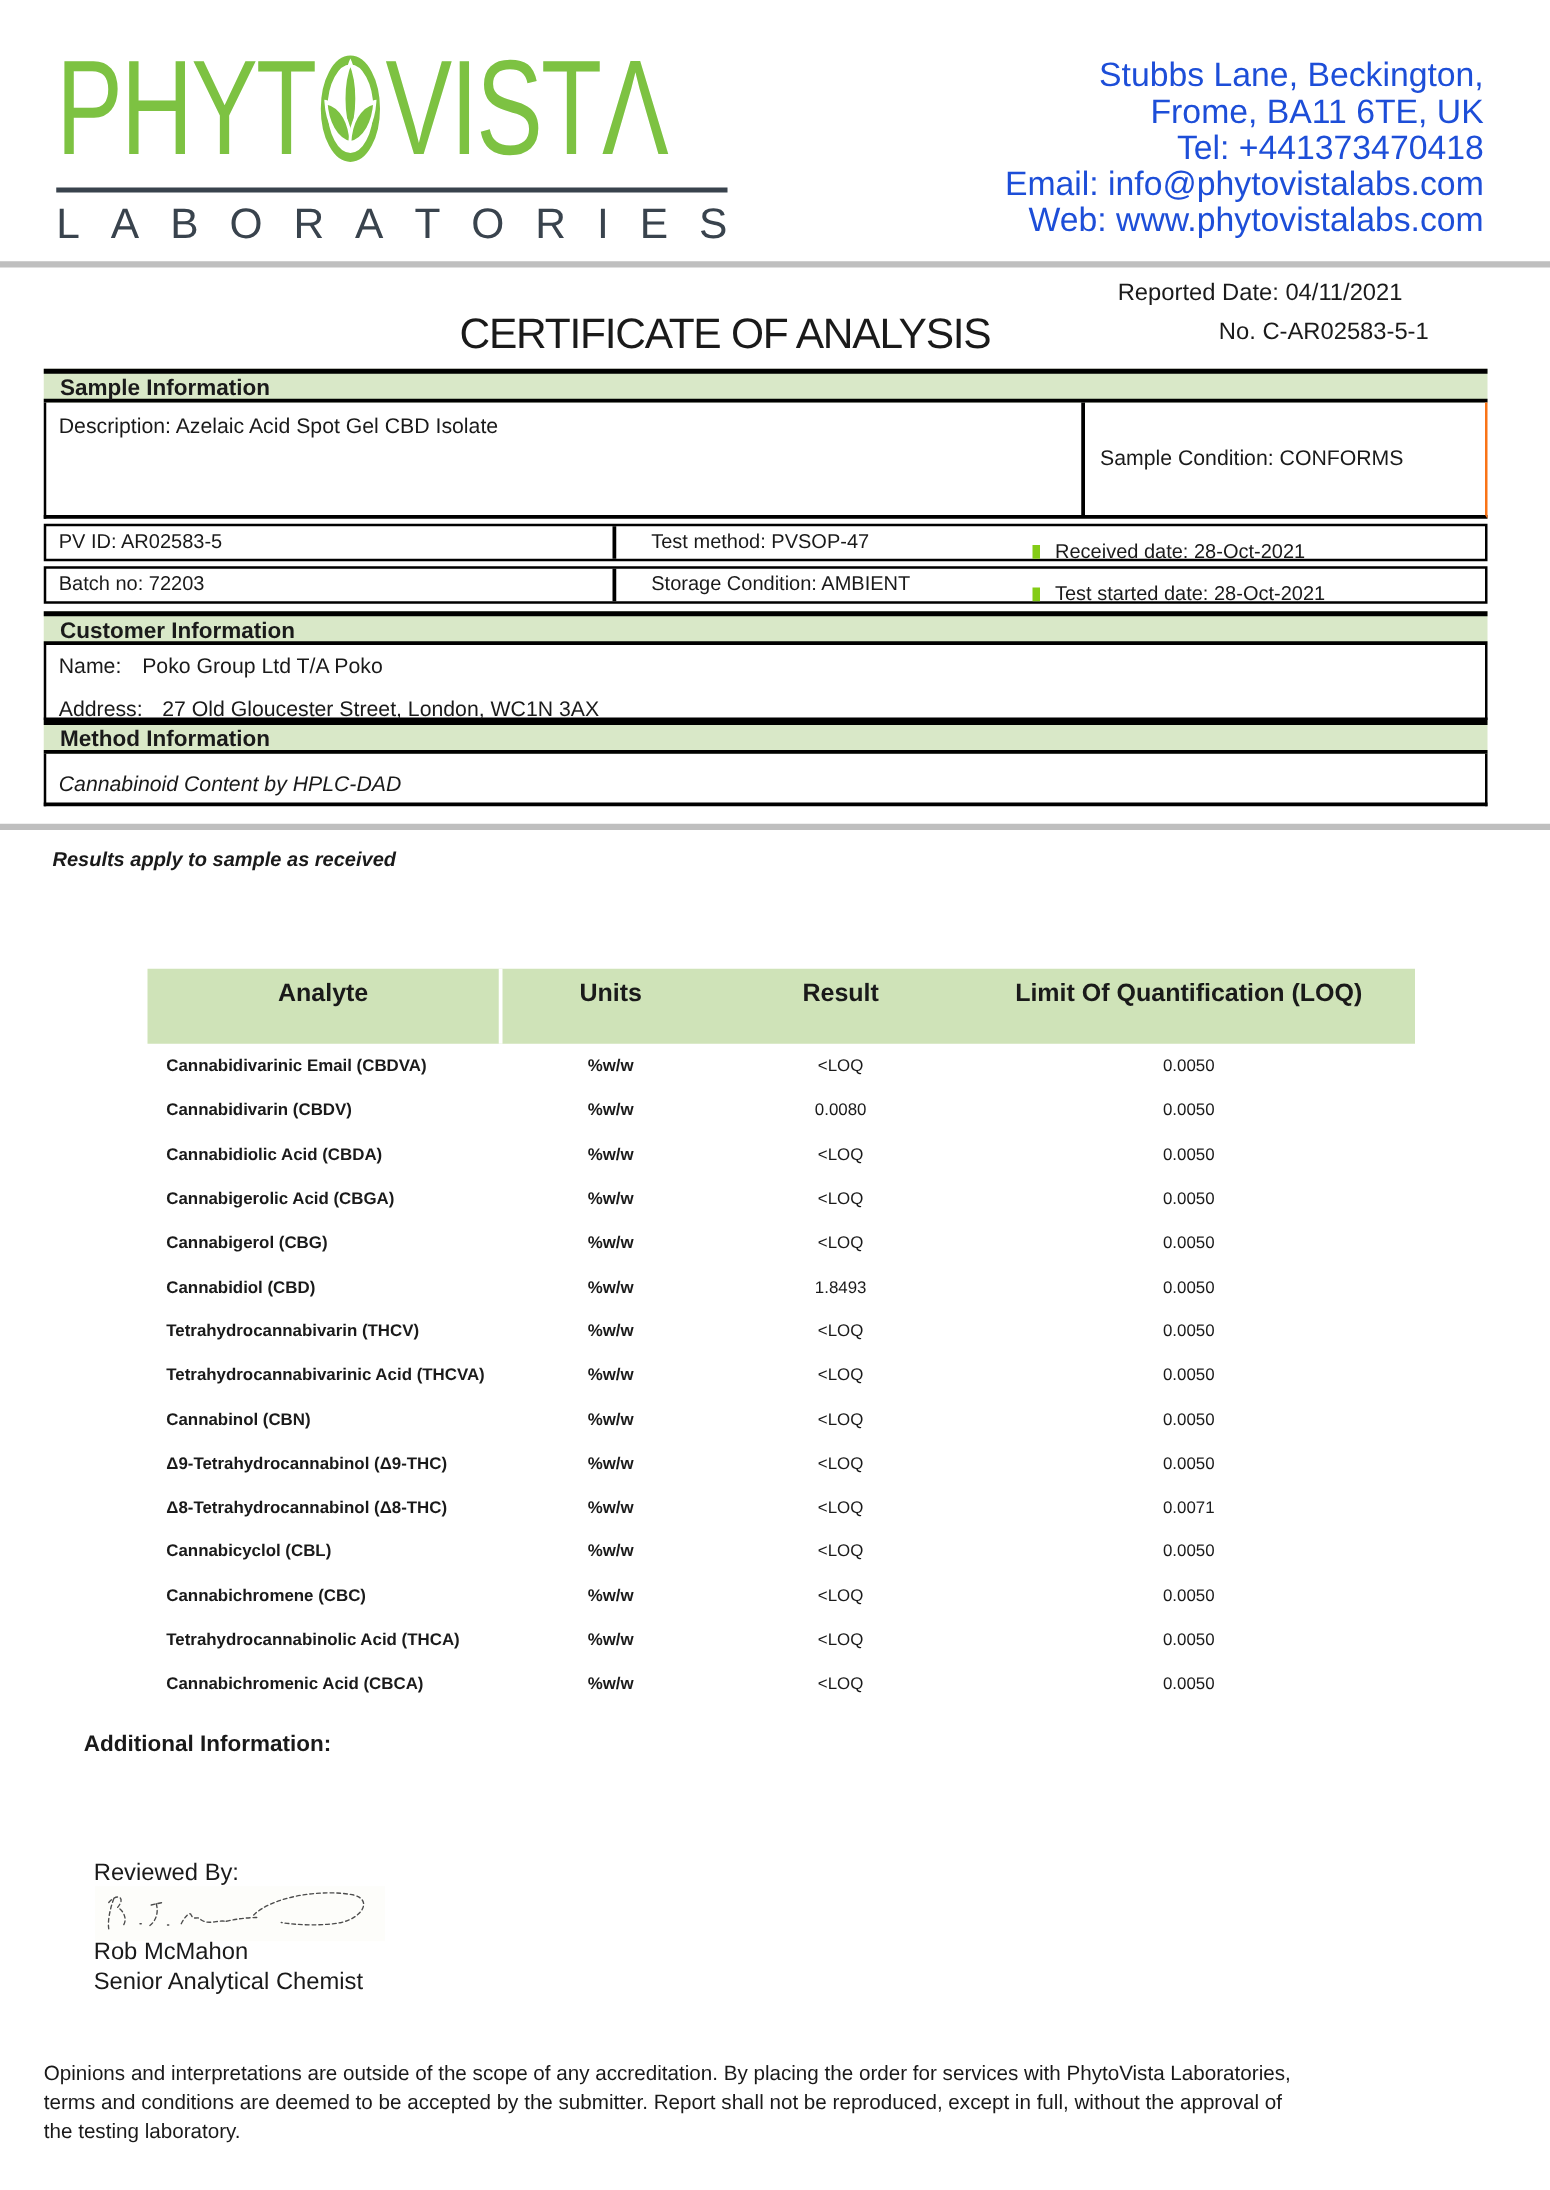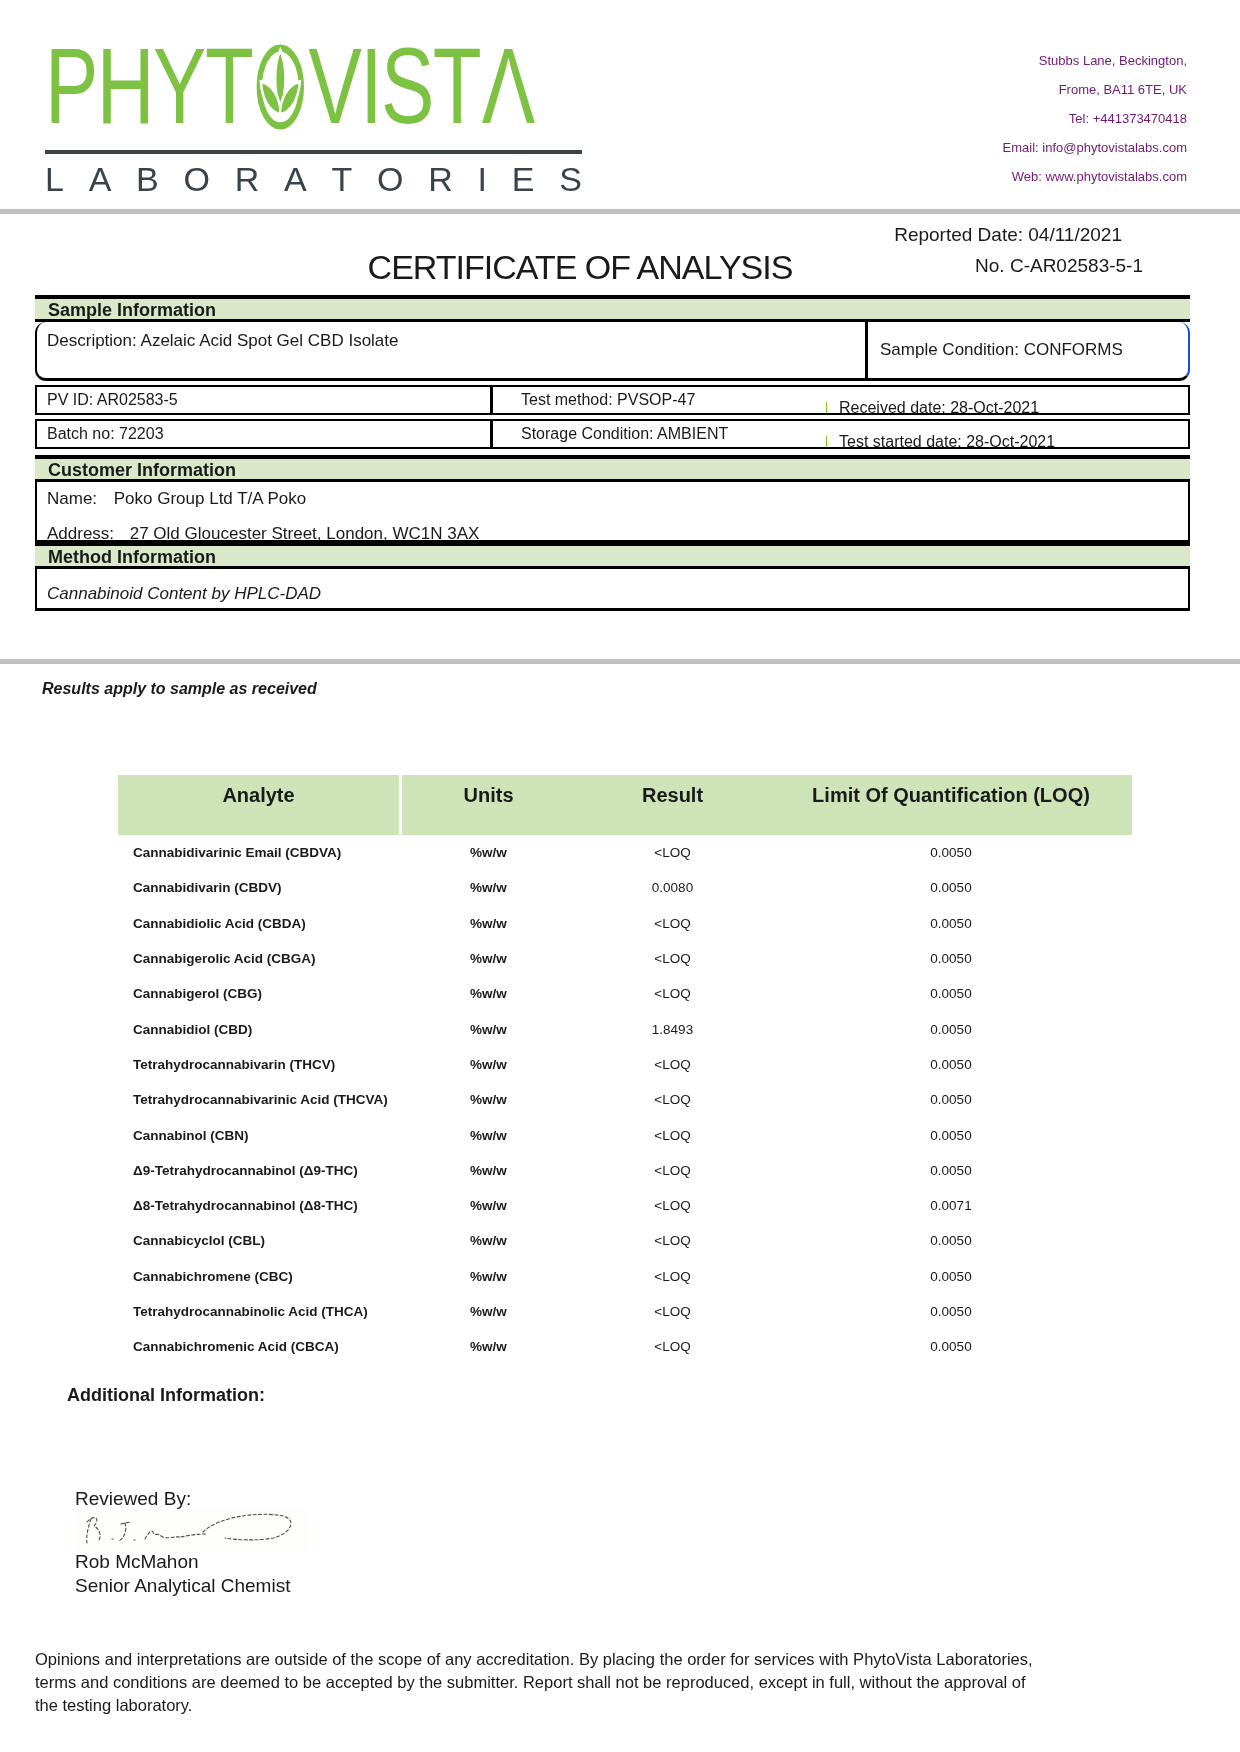--- a/index.html
+++ b/index.html
@@ -8,47 +8,47 @@
 
   
   .logo{position:absolute;left:45px;top:38px;width:560px;}
   .logo-word{display:flex;align-items:flex-end;gap:2px;font-size:108px;line-height:95px;
              font-weight:400;color:#7dc242;transform:scaleX(0.74);transform-origin:left bottom;
              white-space:nowrap;letter-spacing:-2px;}
   .logo-word .leaf{width:66px;height:88px;margin:0 3px 2px 3px;flex:none;}
   .logo-rule{position:absolute;left:0;top:112px;width:537px;height:4px;background:#39434d;}
   .logo-sub{position:absolute;left:0;top:124px;width:537px;display:flex;justify-content:space-between;
             font-size:34px;font-weight:400;color:#39434d;line-height:34px;}
-  .contact{position:absolute;right:53px;top:46px;text-align:right;font-size:13px;line-height:29px;color:#701a75;}
+  .contact{position:absolute;right:53px;top:46px;text-align:right;font-size:27px;line-height:29px;color:#1d4ed8;}
 
   .rule{position:absolute;left:0;width:1240px;height:5px;background:#bfbfbf;}
   .rule1{top:209px;}
   .rule2{top:659px;}
 
   .reported-date{position:absolute;right:118px;top:224px;font-size:19px;}
   .coa-title{position:absolute;left:360px;top:248px;width:440px;text-align:center;
              font-size:34px;font-weight:400;letter-spacing:-1px;}
   .report-no{position:absolute;right:97px;top:255px;font-size:19px;}
 
   
   .panel{position:absolute;left:35px;top:295px;width:1155px;box-sizing:border-box;}
   .sec-bar{box-sizing:border-box;border-top:4px solid #000;border-bottom:3px solid #000;
            background:#d9e8c8;height:27px;font-size:18px;font-weight:700;
            padding:1px 0 0 13px;line-height:21px;}
-  .desc-row{box-sizing:border-box;display:flex;height:59px;border-left:2px solid #000;
-            border-right:2px solid #1d4ed8;border-bottom:3px solid #000;border-radius:11px;}
+  .desc-row{box-sizing:border-box;display:flex;height:93px;border-left:2px solid #000;
+            border-right:2px solid #f97316;border-bottom:3px solid #000;}
   .desc-cell{box-sizing:border-box;width:828px;padding:9px 0 0 10px;font-size:17px;}
   .cond-cell{box-sizing:border-box;flex:1;border-left:3px solid #000;display:flex;align-items:center;
              padding-left:12px;font-size:17px;}
   .triple-row{box-sizing:border-box;display:flex;height:30px;border:2px solid #000;margin-top:4px;
               align-items:center;font-size:16px;}
   .triple-row .c1{box-sizing:border-box;width:453px;padding-left:10px;}
   .triple-row .c2{box-sizing:border-box;width:336px;border-left:3px solid #000;align-self:stretch;
                   display:flex;align-items:center;padding-left:28px;}
-  .triple-row .c3{box-sizing:border-box;flex:1;border-left:1px solid #84cc16;align-self:stretch;
+  .triple-row .c3{box-sizing:border-box;flex:1;border-left:6px solid #84cc16;align-self:stretch;
                   display:flex;align-items:center;padding-left:12px;margin-top:15px;}
   .bar-cust{margin-top:6px;}
   .cust-box{box-sizing:border-box;height:60px;border-left:2px solid #000;border-right:2px solid #000;
             border-bottom:2px solid #000;padding:7px 0 0 10px;font-size:17px;}
   .cust-line{margin-bottom:15px;}
   .cust-line .lbl{display:inline-block;min-width:62px;}
   .addr-line .lbl{min-width:78px;}
   .method-box{box-sizing:border-box;height:42px;border-left:2px solid #000;border-right:2px solid #000;
               border-bottom:3px solid #000;padding:15px 0 0 10px;font-size:17px;font-style:italic;}
 

